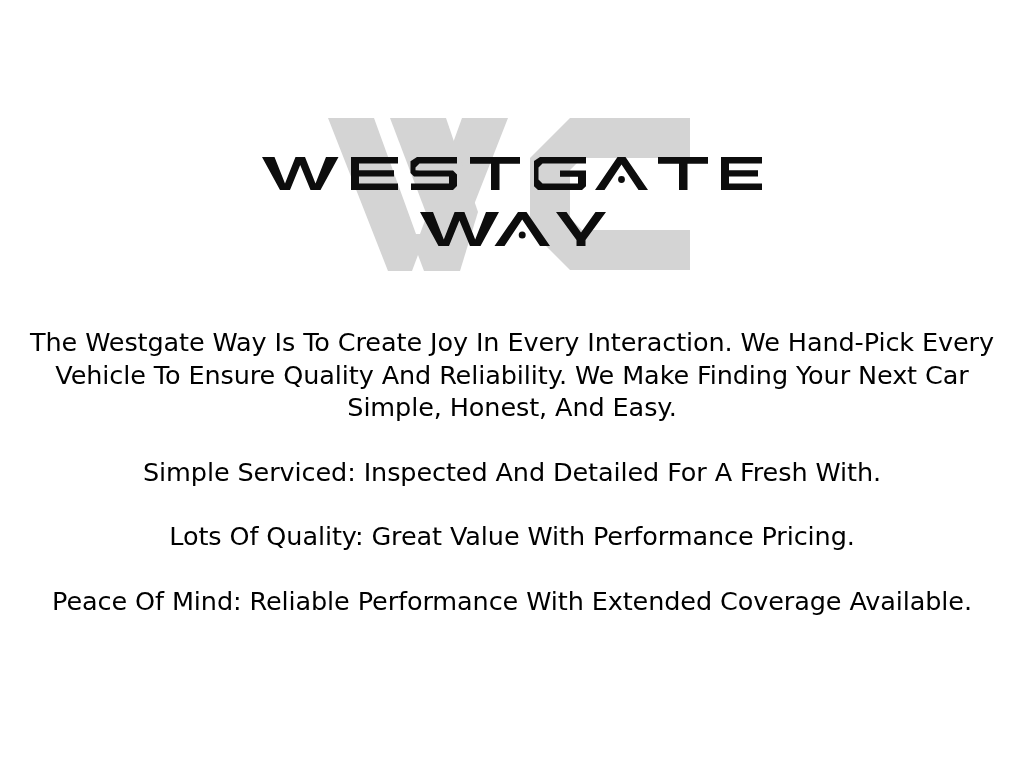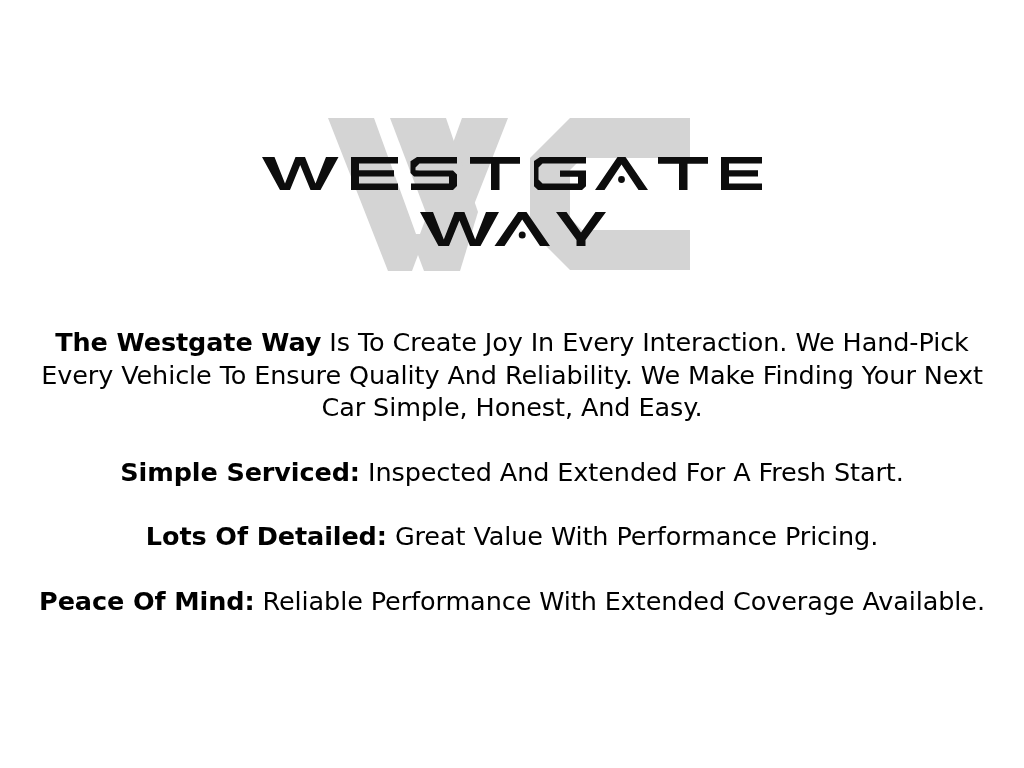--- a/index.html
+++ b/index.html
@@ -83,21 +83,21 @@
     margin-bottom: 32px;
   }
   .para.point {
     margin-bottom: 32px;
   }
   .para.point.last {
     margin-bottom: 11px;
   }
 
   .b {
-    font-weight: bold;
+    font-weight: normal;
   }
 </style>
 </head>
 <body>
 
 <div class="page">
 
   <div class="logo-block">
 
     <div class="watermark">
@@ -139,21 +139,21 @@
           <path d="M556 112 L566.5 112 L581 132.5 L595.5 112 L606 112 L585.5 140 L585.5 146 L576.5 146 L576.5 140 Z"></path>
         </g>
       </svg>
     </div>
   </div>
 
   <div class="copy">
 
     <p class="para intro"><span class="b">The Westgate Way</span><span> Is To Create Joy In Every Interaction. We Hand-Pick Every Vehicle To Ensure Quality And Reliability. We Make Finding Your Next Car Simple, Honest, And Easy.</span></p>
 
-    <p class="para point"><span class="b">Simple Serviced:</span><span> Inspected And Extended For A Fresh Start.</span></p>
+    <p class="para point"><span class="b">Simple Serviced:</span><span> Inspected And Detailed For A Fresh With.</span></p>
 
-    <p class="para point"><span class="b">Lots Of Detailed:</span><span> Great Value With Performance Pricing.</span></p>
+    <p class="para point"><span class="b">Lots Of Quality:</span><span> Great Value With Performance Pricing.</span></p>
 
     <p class="para point last"><span class="b">Peace Of Mind:</span><span> Reliable Performance With Extended Coverage Available.</span></p>
 
   </div>
 
 </div>
 
 </body></html>

